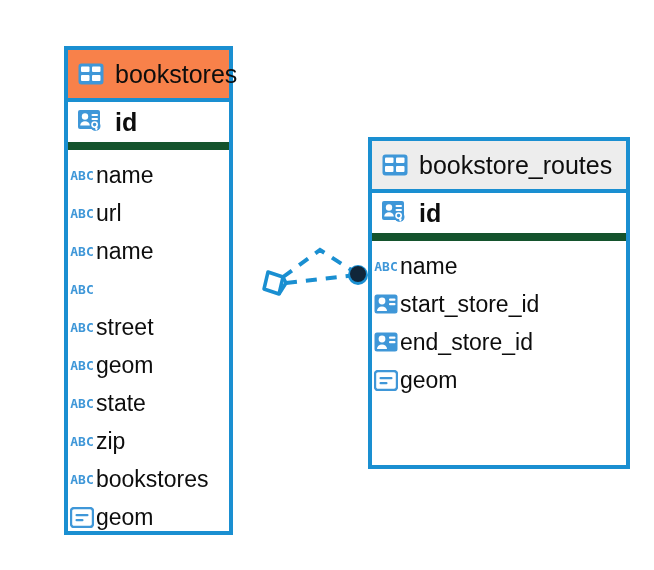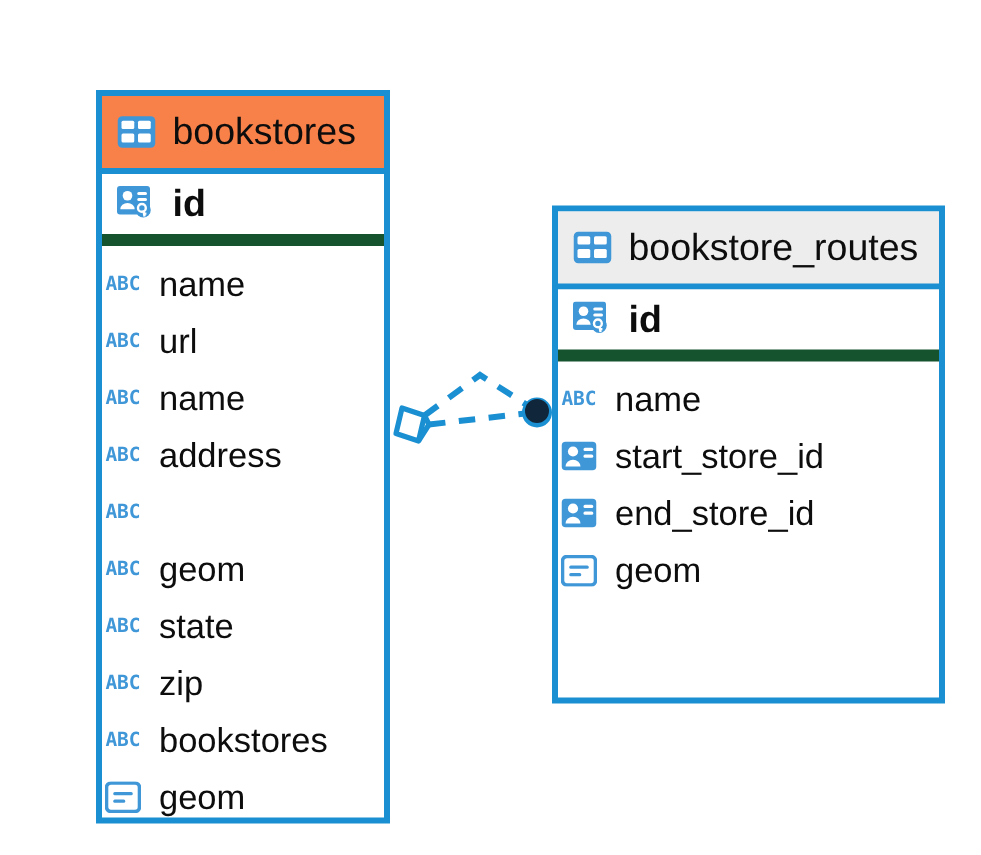--- a/index.html
+++ b/index.html
@@ -37,21 +37,21 @@
     padding-left:10px;
     border-bottom:8px solid #14532d;
     background:#ffffff;
   }
   .pk-label{font-size:25px;font-weight:bold;color:#0d0d0d;margin-left:11px;}
   .fields{padding:6px 0 8px 0;}
   .field-row{
     height:38px;
     display:flex;align-items:center;
   }
-  .field-label{font-size:23px;color:#0d0d0d;margin-left:10px;white-space:nowrap;}
+  .field-label{font-size:23px;color:#0d0d0d;margin-left:0;white-space:nowrap;}
 
   .icon{display:inline-flex;align-items:center;justify-content:center;flex:none;}
   .icon svg{display:block;}
   .abc-icon{
     font-family:"DejaVu Sans Mono", monospace;
     font-size:13px;font-weight:bold;color:#3f97d8;
     letter-spacing:0px;line-height:1;
     width:28px;text-align:left;
   }
 
@@ -70,21 +70,21 @@
     <g>
       <circle cx="358" cy="275" r="10" fill="#1a8fd1"></circle>
       <circle cx="358" cy="274" r="8" fill="#10263a"></circle>
     </g>
     <g fill="#ffffff" stroke="#1a8fd1" stroke-width="3.5" stroke-linejoin="round">
       <path d="M 268 272 L 283 277 L 279 294 L 264 289 Z"></path>
       <path d="M 283 277 L 286 283 L 279 294" fill="none"></path>
     </g>
   </svg>
 
-  <div class="entity" style="left:64px;top:60px;width:196px;height:489px;">
+  <div class="entity" style="left:64px;top:46px;width:169px;height:489px;">
     <div class="entity-header accent">
       <span class="icon">
         <svg width="26" height="22" viewBox="0 0 26 22">
           <rect x="0.5" y="0.5" width="25" height="21" rx="3" fill="#3f97d8"></rect>
           <rect x="3" y="3.5" width="8.5" height="5.5" rx="1" fill="#ffffff"></rect>
           <rect x="14" y="3.5" width="8.5" height="5.5" rx="1" fill="#ffffff"></rect>
           <rect x="3" y="12" width="8.5" height="6" rx="1" fill="#ffffff"></rect>
           <rect x="14" y="12" width="8.5" height="6" rx="1" fill="#ffffff"></rect>
         </svg>
       </span>
@@ -116,24 +116,24 @@
       <div class="field-row">
         <span class="icon abc-icon">ABC</span>
         <span class="field-label">url</span>
       </div>
       <div class="field-row">
         <span class="icon abc-icon">ABC</span>
         <span class="field-label">name</span>
       </div>
       <div class="field-row">
         <span class="icon abc-icon">ABC</span>
-        <span class="field-label">address</span>
-      </div>
-      <div class="field-row">
-        <span class="icon abc-icon">ABC</span>
+      </div>
+      <div class="field-row">
+        <span class="icon abc-icon">ABC</span>
+        <span class="field-label">street</span>
       </div>
       <div class="field-row">
         <span class="icon abc-icon">ABC</span>
         <span class="field-label">geom</span>
       </div>
       <div class="field-row">
         <span class="icon abc-icon">ABC</span>
         <span class="field-label">state</span>
       </div>
       <div class="field-row">

